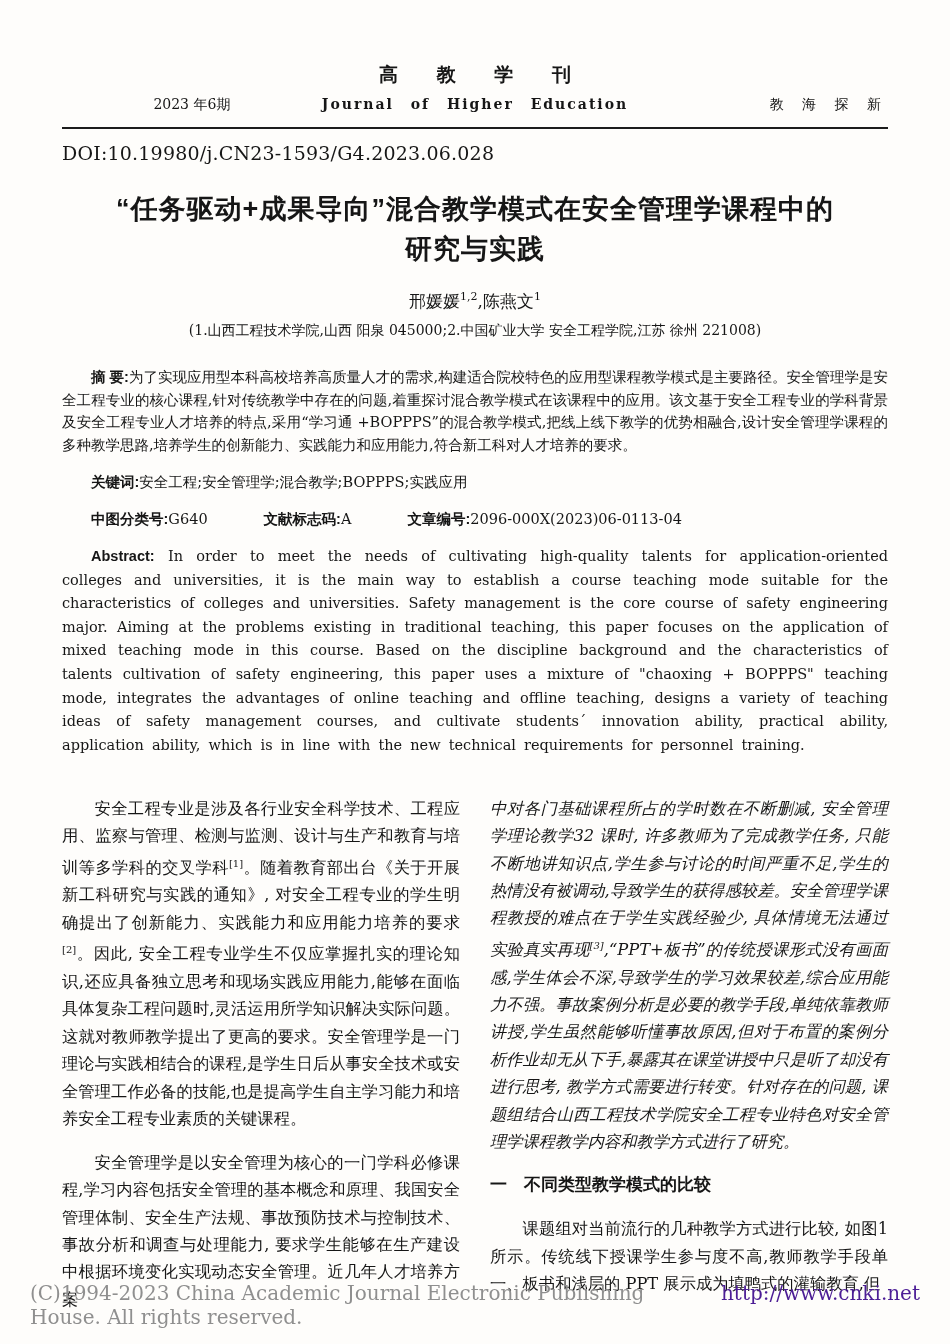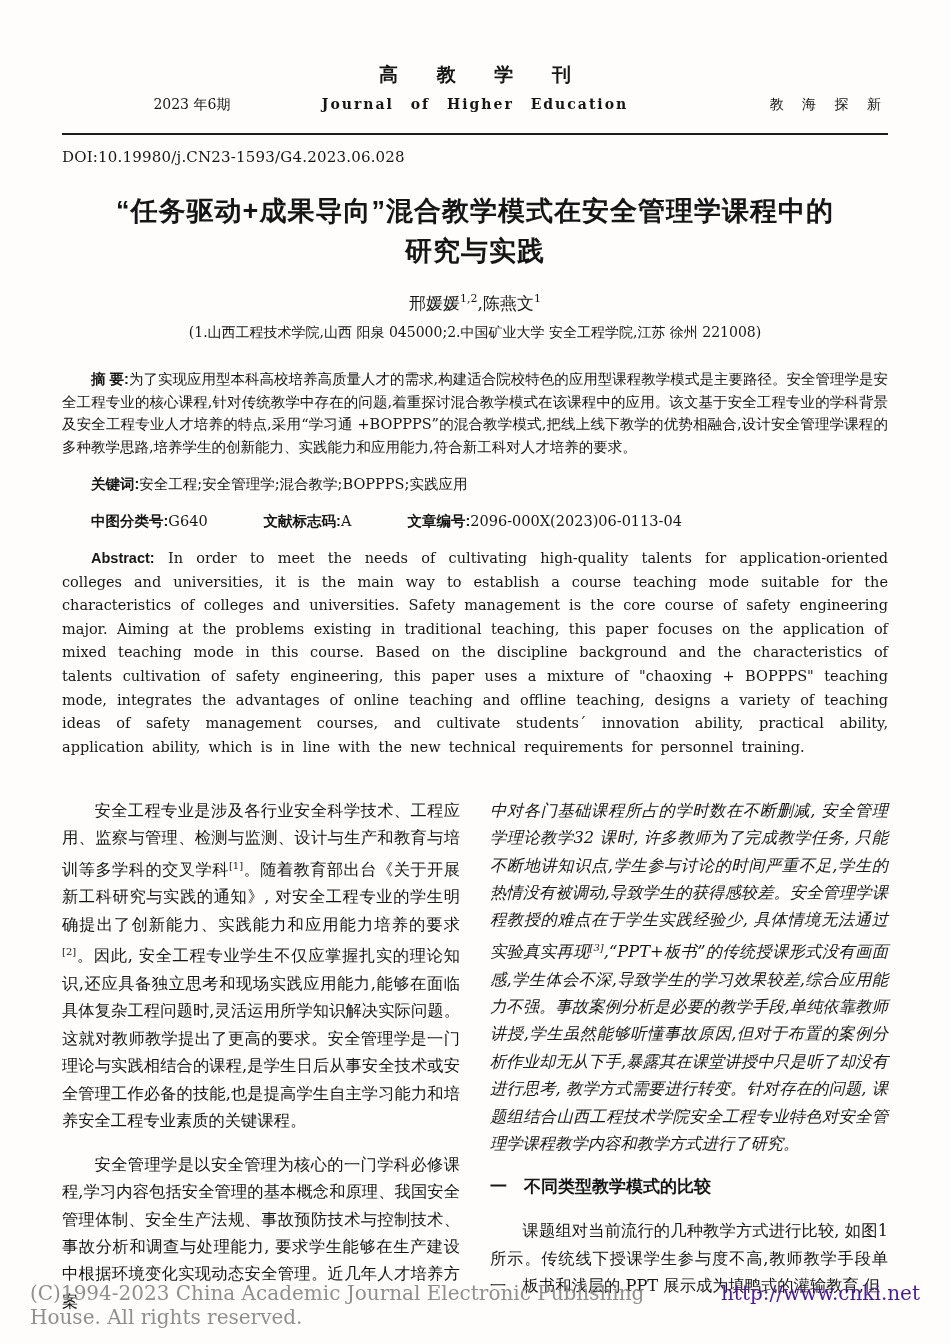--- a/index.html
+++ b/index.html
@@ -1,27 +1,27 @@
 <!DOCTYPE html>
 <html><head>
 <meta charset="utf-8">
 <style>
   html,body{margin:0;padding:0;background:#ffffff;}
   .page{width:950px;height:1344px;margin:0 auto;background:#fefdfb;color:#161616;
         font-family:"DejaVu Serif","Liberation Serif",serif;position:relative;overflow:hidden;}
   .inner{padding:62px 62px 0 62px;}
 
   
-  .jheader{border-bottom:2px solid #1c1c1c;padding-bottom:19px;}
+  .jheader{border-bottom:2px solid #1c1c1c;padding-bottom:13px;}
   .jtitle{text-align:center;font-size:19px;font-weight:bold;letter-spacing:16px;text-indent:16px;}
   .jrow{display:grid;grid-template-columns:1fr auto 1fr;align-items:baseline;margin-top:8px;font-size:14px;}
   .jrow .issue{text-align:center;}
   .jrow .jen{text-align:right;letter-spacing:2px;word-spacing:10px;font-weight:bold;}
   .jrow .jcol{text-align:right;letter-spacing:7px;}
-  .doi{font-size:15px;margin-top:13px;letter-spacing:.2px;}
+  .doi{font-size:19px;margin-top:13px;letter-spacing:.2px;}
 
   
   .title{margin-top:25px;text-align:center;font-family:"Liberation Sans","DejaVu Sans",sans-serif;
          font-weight:bold;font-size:27px;line-height:40px;letter-spacing:1px;}
   .authors{margin-top:21px;text-align:center;font-size:17px;}
   .authors sup{font-size:11px;}
   .affil{margin-top:9px;text-align:center;font-size:14px;}
 
   
   .zhabs{margin-top:26px;font-size:14.5px;line-height:22.6px;text-align:justify;text-indent:2em;}

